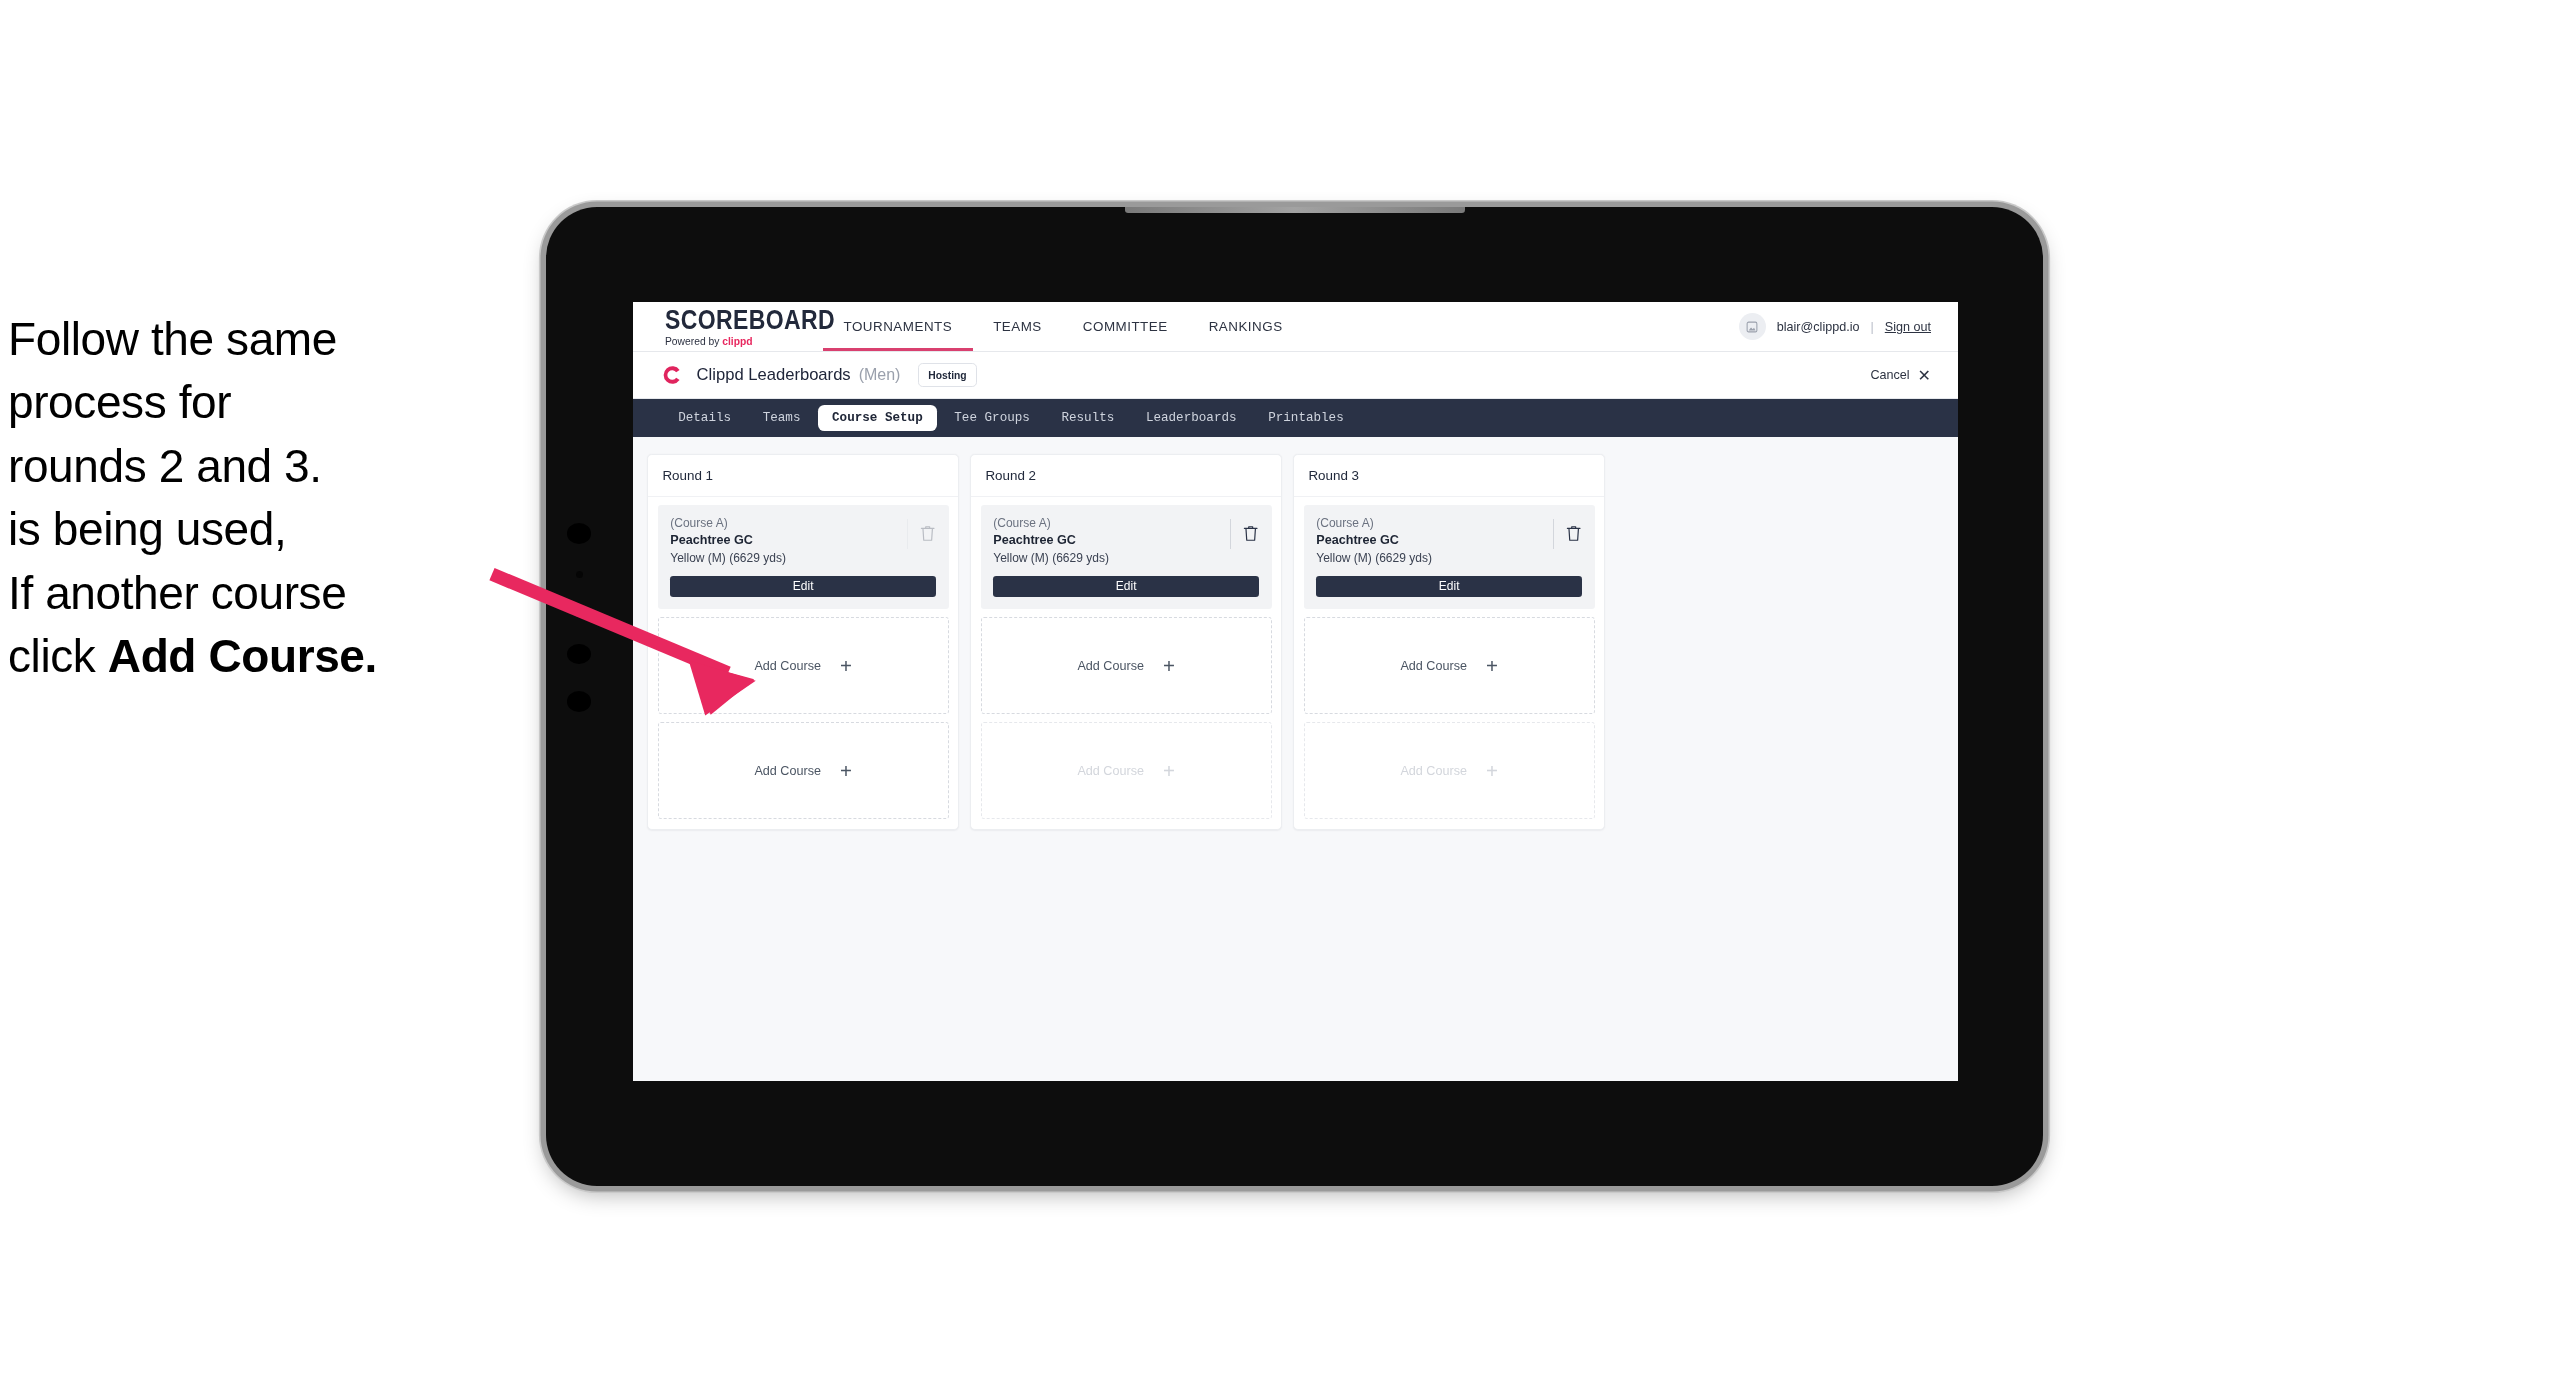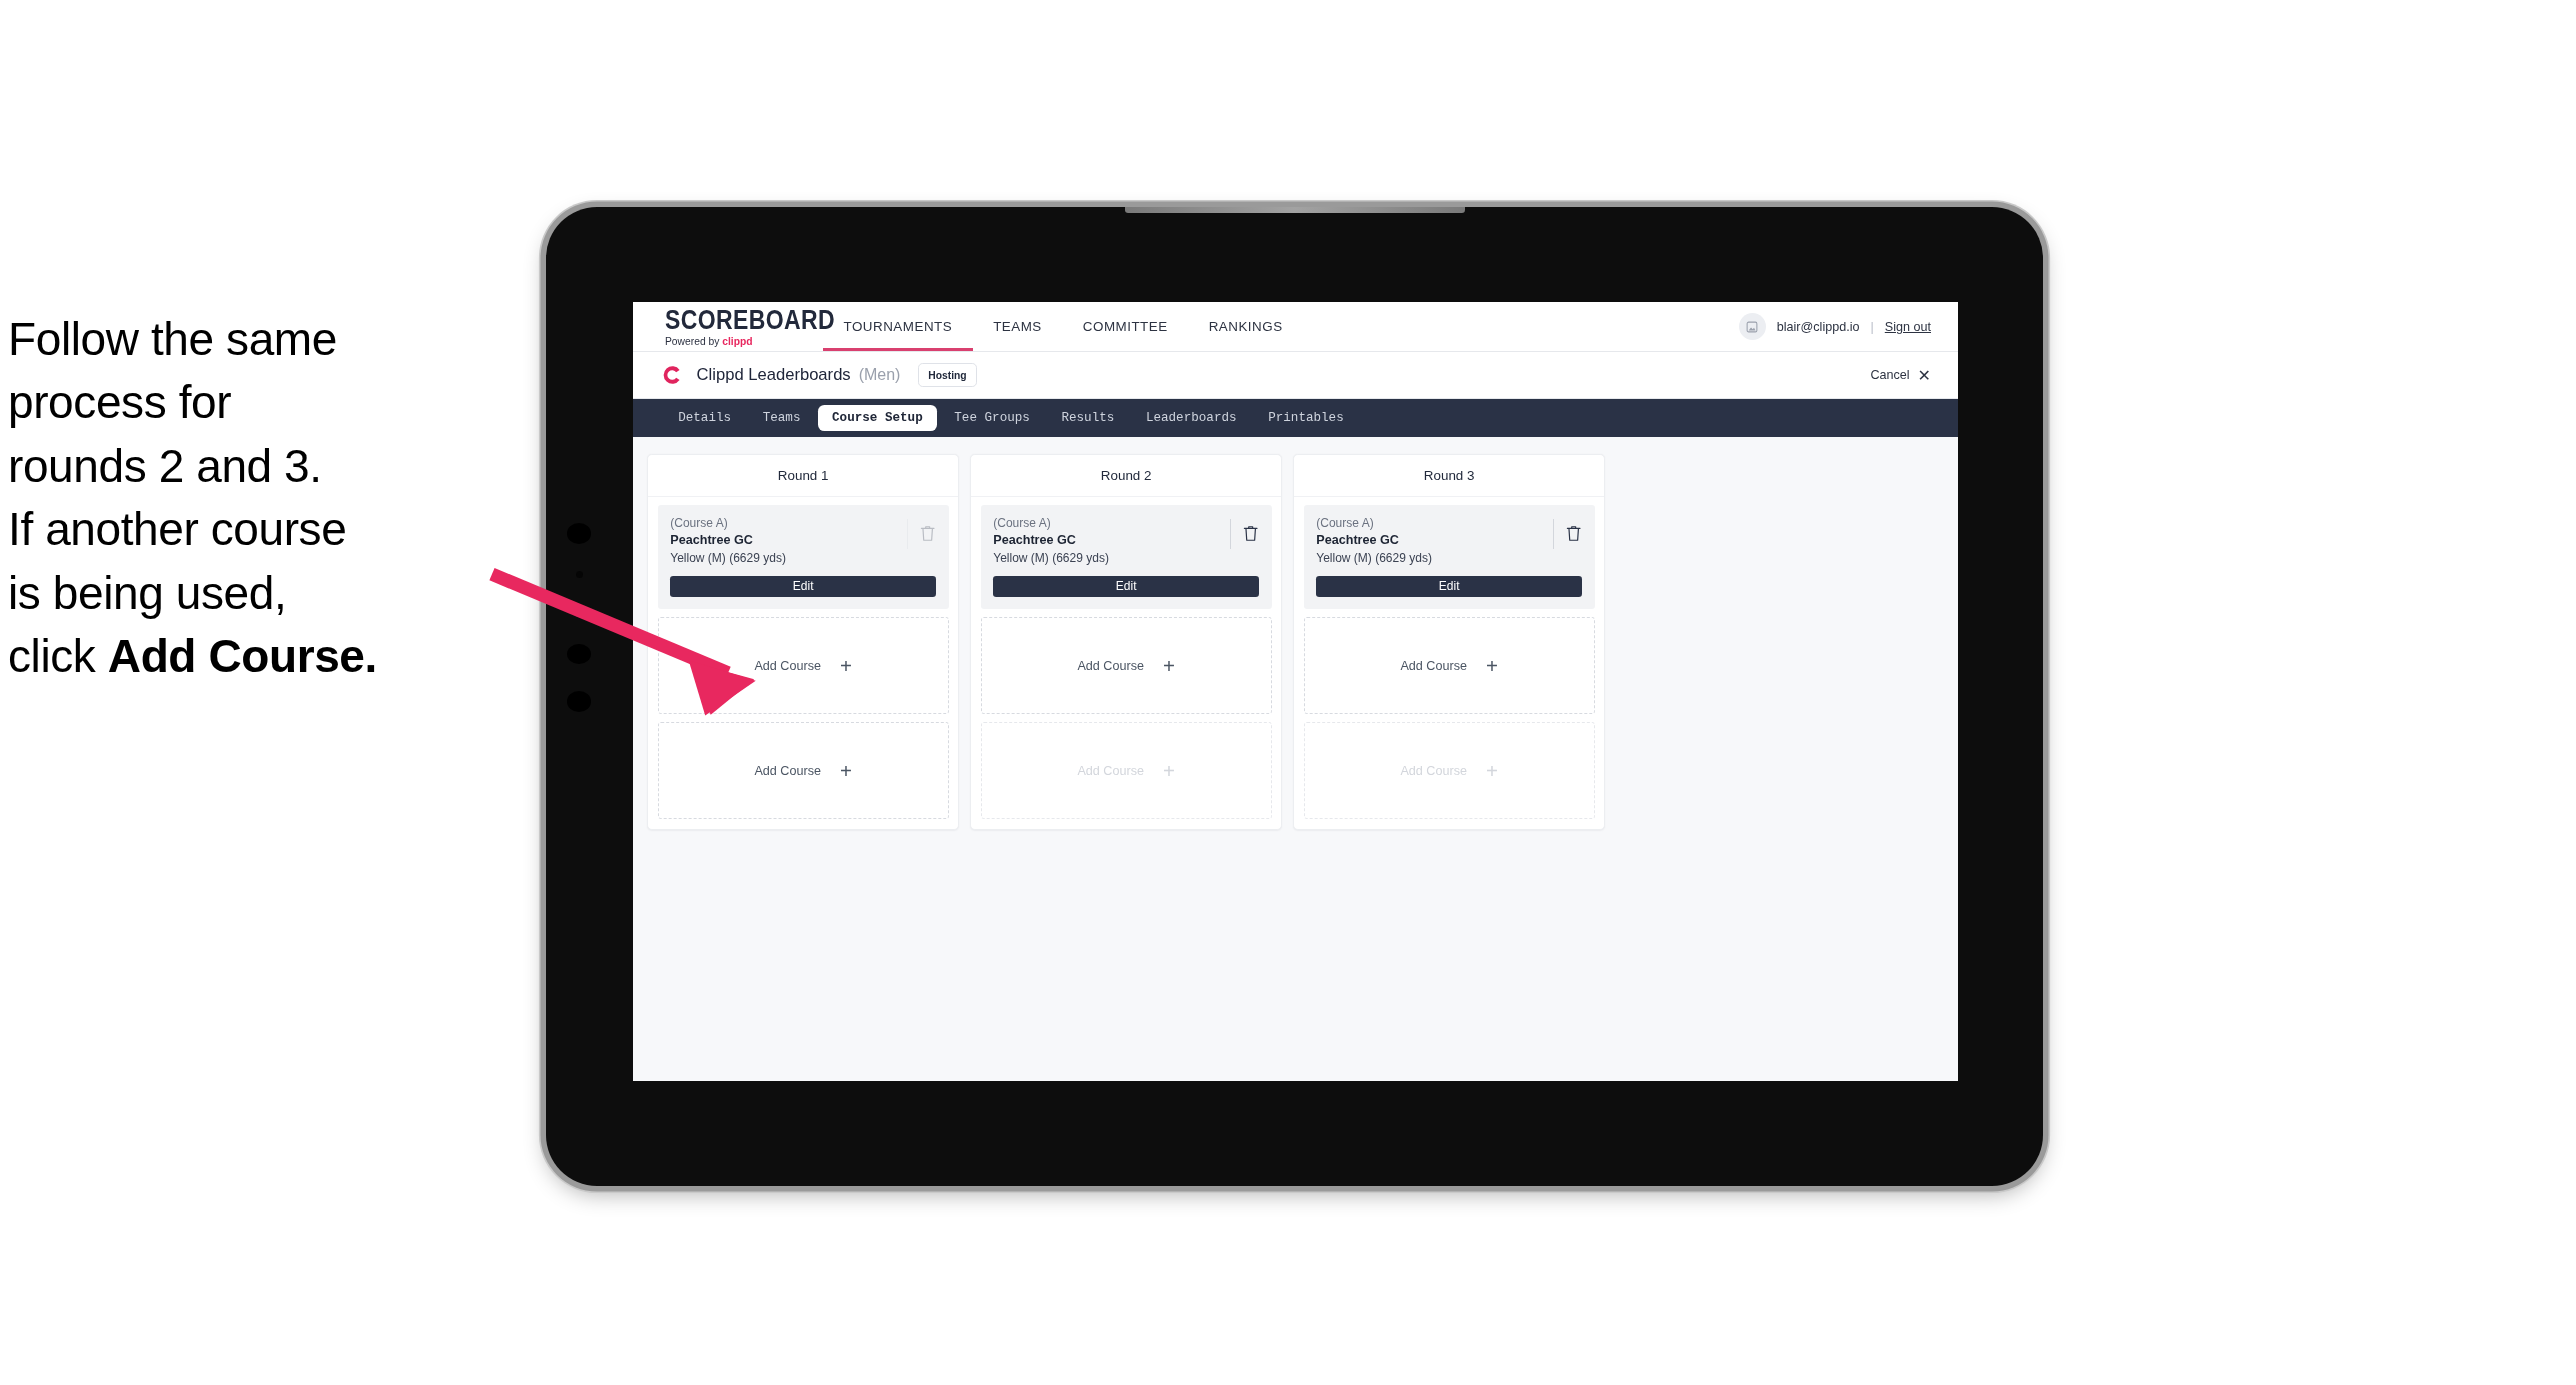--- a/index.html
+++ b/index.html
@@ -122,21 +122,21 @@
   }
   .tab.active { background: #ffffff; color: #202738; font-weight: 600; }
 
   
   .content { padding: 17.4px 14.2px; display: flex; gap: 11px; align-items: flex-start; }
   .round-col {
     width: 310px; background: #fff; border: 0.8px solid #eceef1; border-radius: 4.7px;
     box-shadow: 0 0.8px 1.6px rgba(16,24,40,.05);
     overflow: hidden;
   }
-  .round-head { padding: 12.6px 14.2px; font-size: 13.4px; color: #222a3c; border-bottom: 0.8px solid #f0f1f4; text-align: center;}
+  .round-head { padding: 12.6px 14.2px; font-size: 13.4px; color: #222a3c; border-bottom: 0.8px solid #f0f1f4;}
   .round-body { padding: 8px 9.5px 9.5px 9.5px; }
 
   .course-card { background: #f2f3f5; border-radius: 3.2px; padding: 11px 12.6px 12.6px 12.6px; }
   .course-top { display: flex; align-items: flex-start; }
   .course-meta { flex: 1; }
   .c-label { font-size: 12px; color: #6b7280; margin-bottom: 3.2px; }
   .c-name { font-size: 12.6px; font-weight: 700; color: #1d2433; margin-bottom: 4px; }
   .c-tee { font-size: 12px; color: #3b4252; }
   .course-actions { display: flex; align-items: center; gap: 11px; padding-top: 3.2px;}
   .vdiv { width: 0.8px; height: 30px; background: #d3d6dc; }
@@ -159,22 +159,22 @@
 </style>
 </head>
 <body>
 
 <div id="root">
 
   <div class="annotation">
     <div>Follow the same</div>
     <div>process for</div>
     <div>rounds 2 and 3.</div>
+    <div>is being used,</div>
     <div>If another course</div>
-    <div>is being used,</div>
     <div><span>click </span><span class="bold">Add Course.</span></div>
   </div>
 
   <div class="tablet">
     <div class="top-notch"></div>
     <div class="bezel-dots">
       <div class="dot cam"></div>
       <div class="dot tiny"></div>
       <div class="dot lens"></div>
       <div class="dot big"></div>

